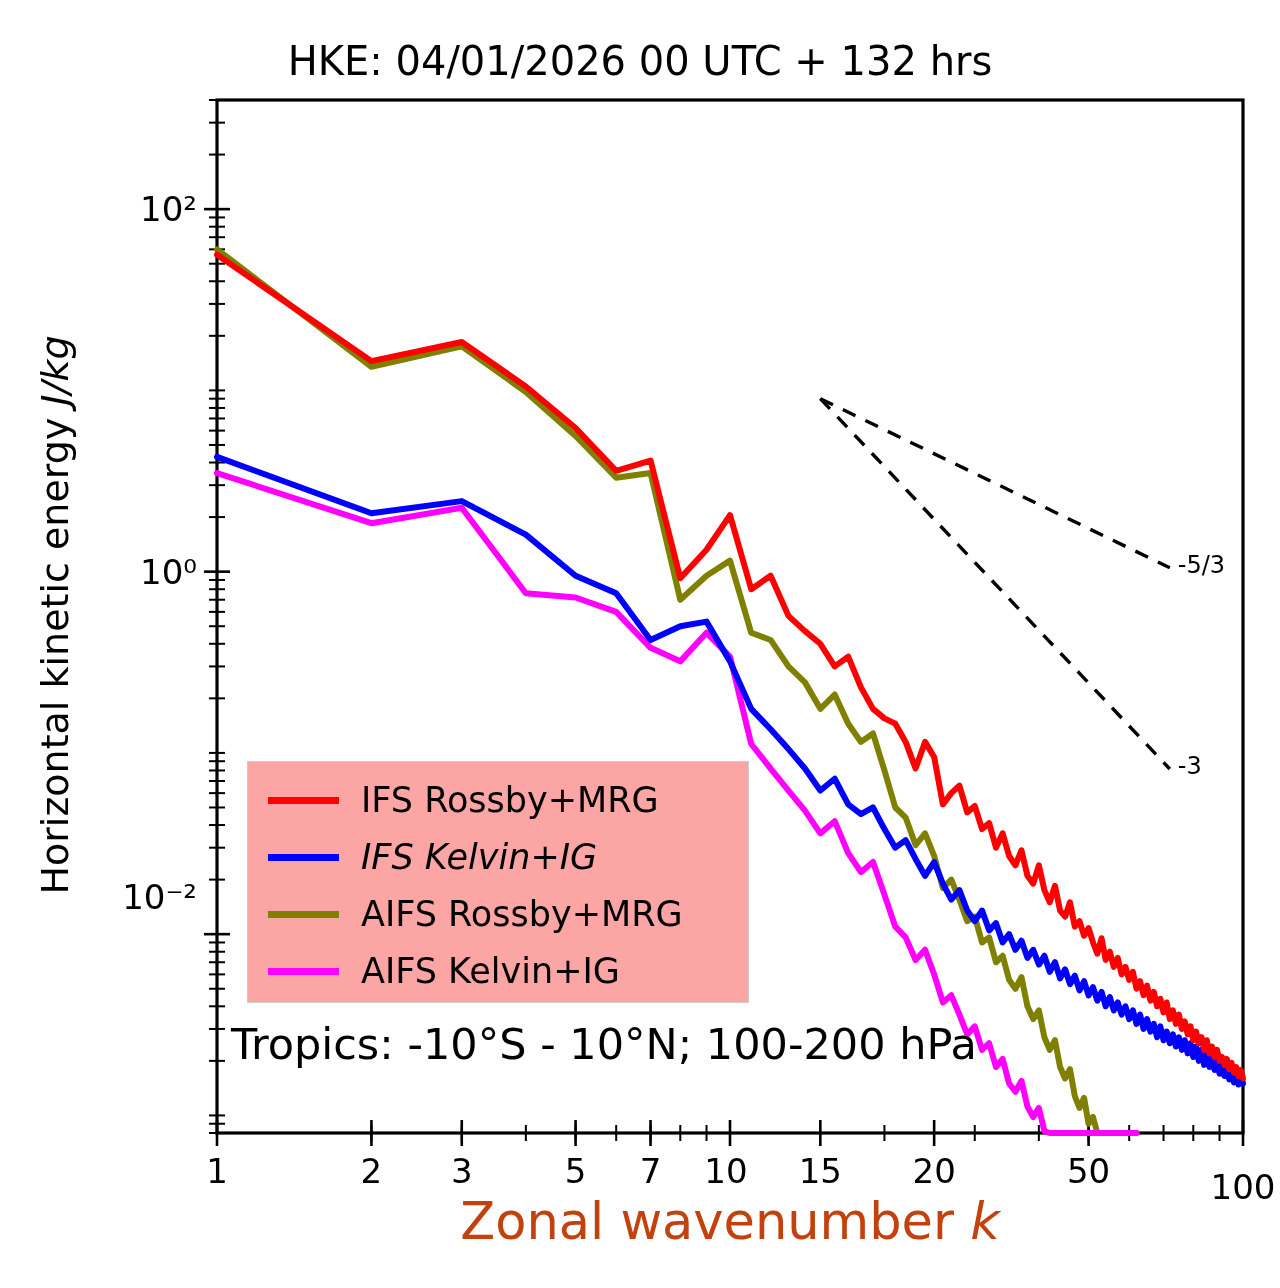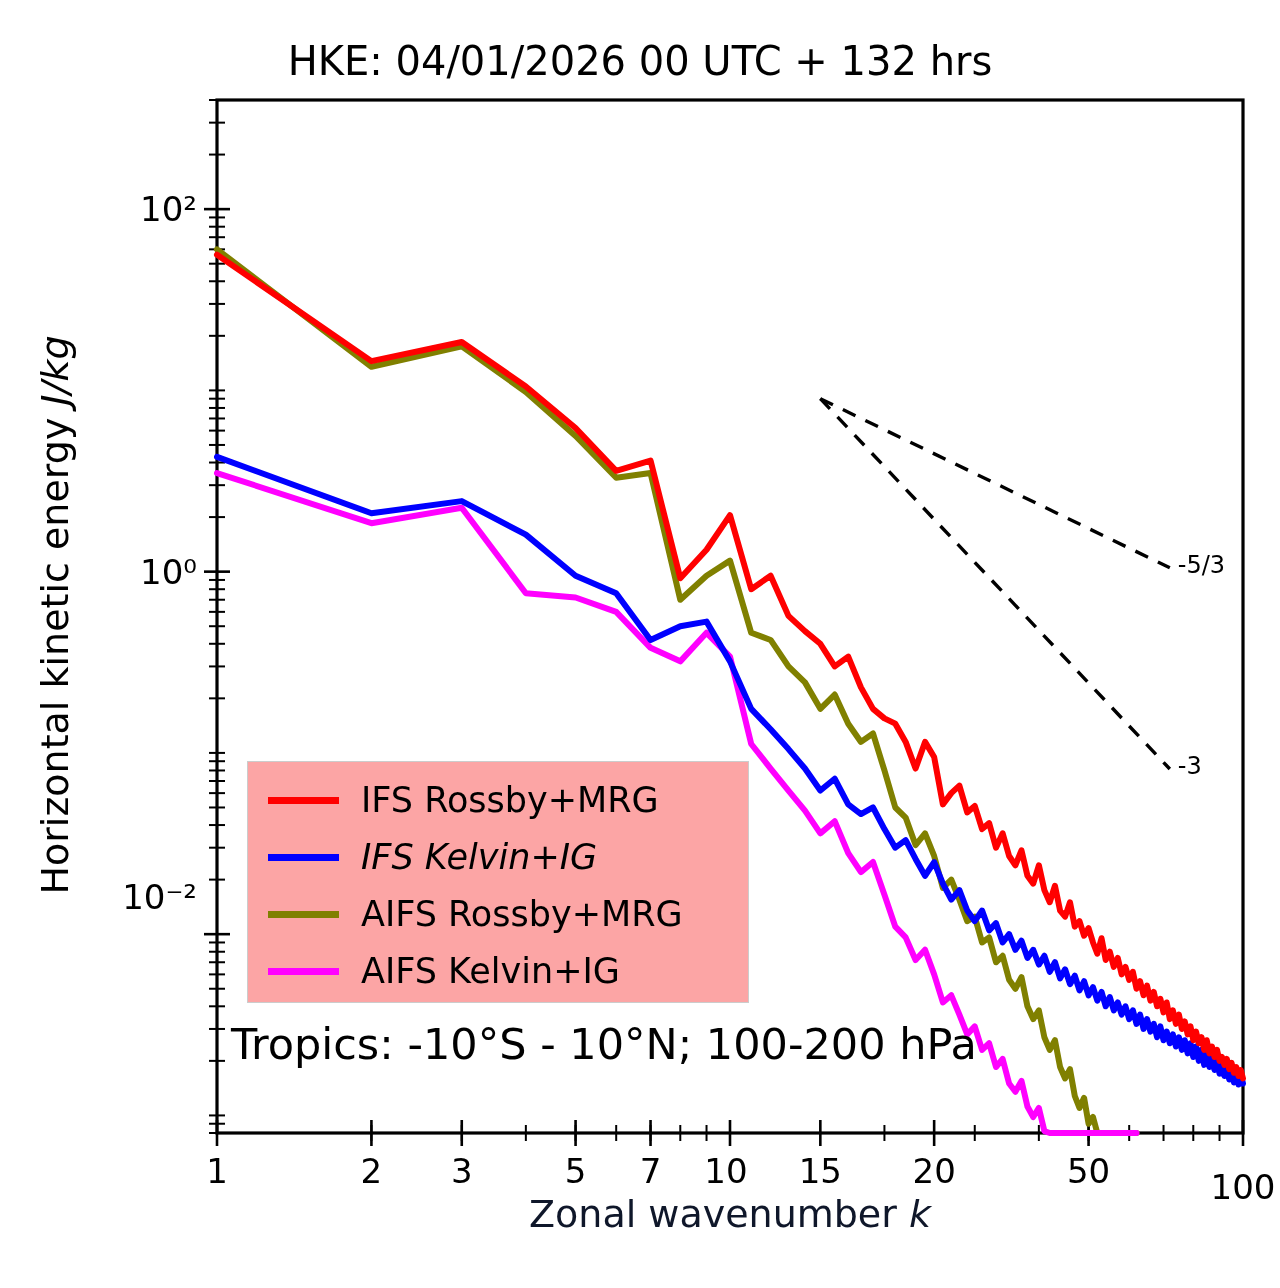--- a/index.html
+++ b/index.html
@@ -51,22 +51,22 @@
     color: #000000;
     white-space: nowrap;
   }
   #ylabel-text .unit { font-style: italic; }
   #xlabel-text {
     position: absolute;
     left: 217px;
     top: 1192px;
     width: 1026px;
     text-align: center;
-    font-size: 38px;
-    color: #0f172a;
+    font-size: 51px;
+    color: #c2410c;
     white-space: nowrap;
   }
   #xlabel-text .sym { font-style: italic; }
   .tick-label {
     position: absolute;
     font-size: 34px;
     color: #000000;
     white-space: nowrap;
   }
   .xtick-label { transform: translateX(-50%); }

